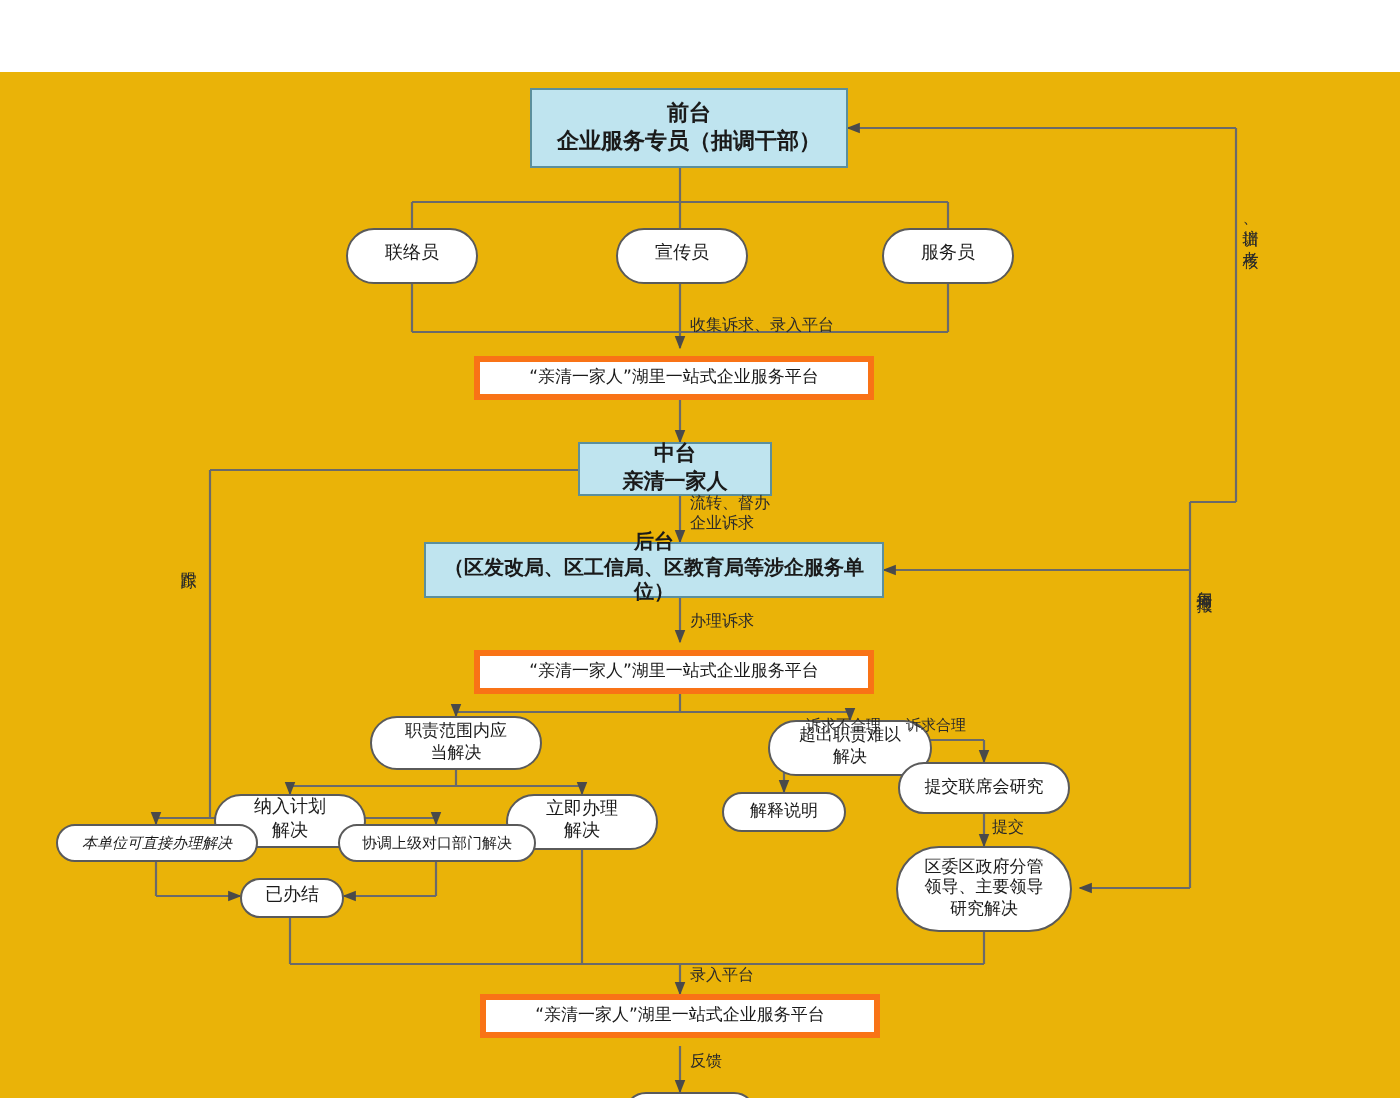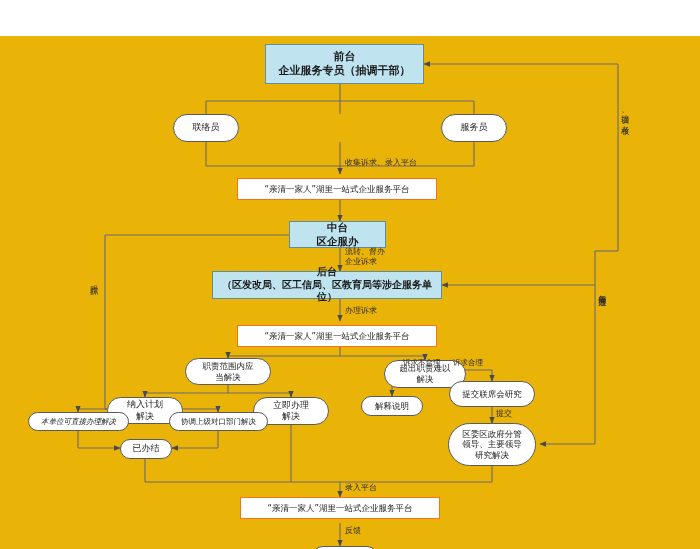--- a/index.html
+++ b/index.html
@@ -38,21 +38,21 @@
   }
   .rect { border-radius: 0; }
   .pill { border-radius: 999px; }
   .fill-blue {
     background: #bfe4ef;
     border: 1px solid #5c8f9c;
     font-weight: bold;
   }
   .plat {
     background: #ffffff;
-    border: 1px solid #f97316;
+    border: 3px solid #f97316;
   }
   .edge-label {
     position: absolute;
     color: #2a2a2a;
     white-space: pre-line;
     line-height: 1.2;
     text-align: left;
   }
   .vlabel {
     position: absolute;
@@ -146,27 +146,28 @@
       <path d="M 595 249 L 595 408"></path>
       <path d="M 595 408 L 540 408" marker-end="url(#arr)"></path>
     </g>
   </svg>
 
   <div class="node rect fill-blue" style="left:265px; top:8px; width:159px; height:40px; font-size:11px;">前台
 企业服务专员（抽调干部）</div>
 
   <div class="node pill" style="left:173px; top:78px; width:66px; height:28px; font-size:9px;">联络员</div>
 
+  <div class="node pill" style="left:308px; top:78px; width:66px; height:28px; font-size:9px;">宣传员</div>
 
   <div class="node pill" style="left:441px; top:78px; width:66px; height:28px; font-size:9px;">服务员</div>
 
   <div class="node rect plat" style="left:237px; top:142px; width:200px; height:22px; font-size:8.5px;">“亲清一家人”湖里一站式企业服务平台</div>
 
   <div class="node rect fill-blue" style="left:289px; top:185px; width:97px; height:27px; font-size:10.5px;">中台
-区企服办</div>
+亲清一家人</div>
 
   <div class="node rect fill-blue" style="left:212px; top:235px; width:230px; height:28px; font-size:10px;">后台
 （区发改局、区工信局、区教育局等涉企服务单位）</div>
 
   <div class="node rect plat" style="left:237px; top:289px; width:200px; height:22px; font-size:8.5px;">“亲清一家人”湖里一站式企业服务平台</div>
 
   <div class="node pill" style="left:185px; top:322px; width:86px; height:27px; font-size:8.5px;">职责范围内应
 当解决</div>
 
   <div class="node pill" style="left:384px; top:324px; width:82px; height:28px; font-size:8.5px;">超出职责难以

